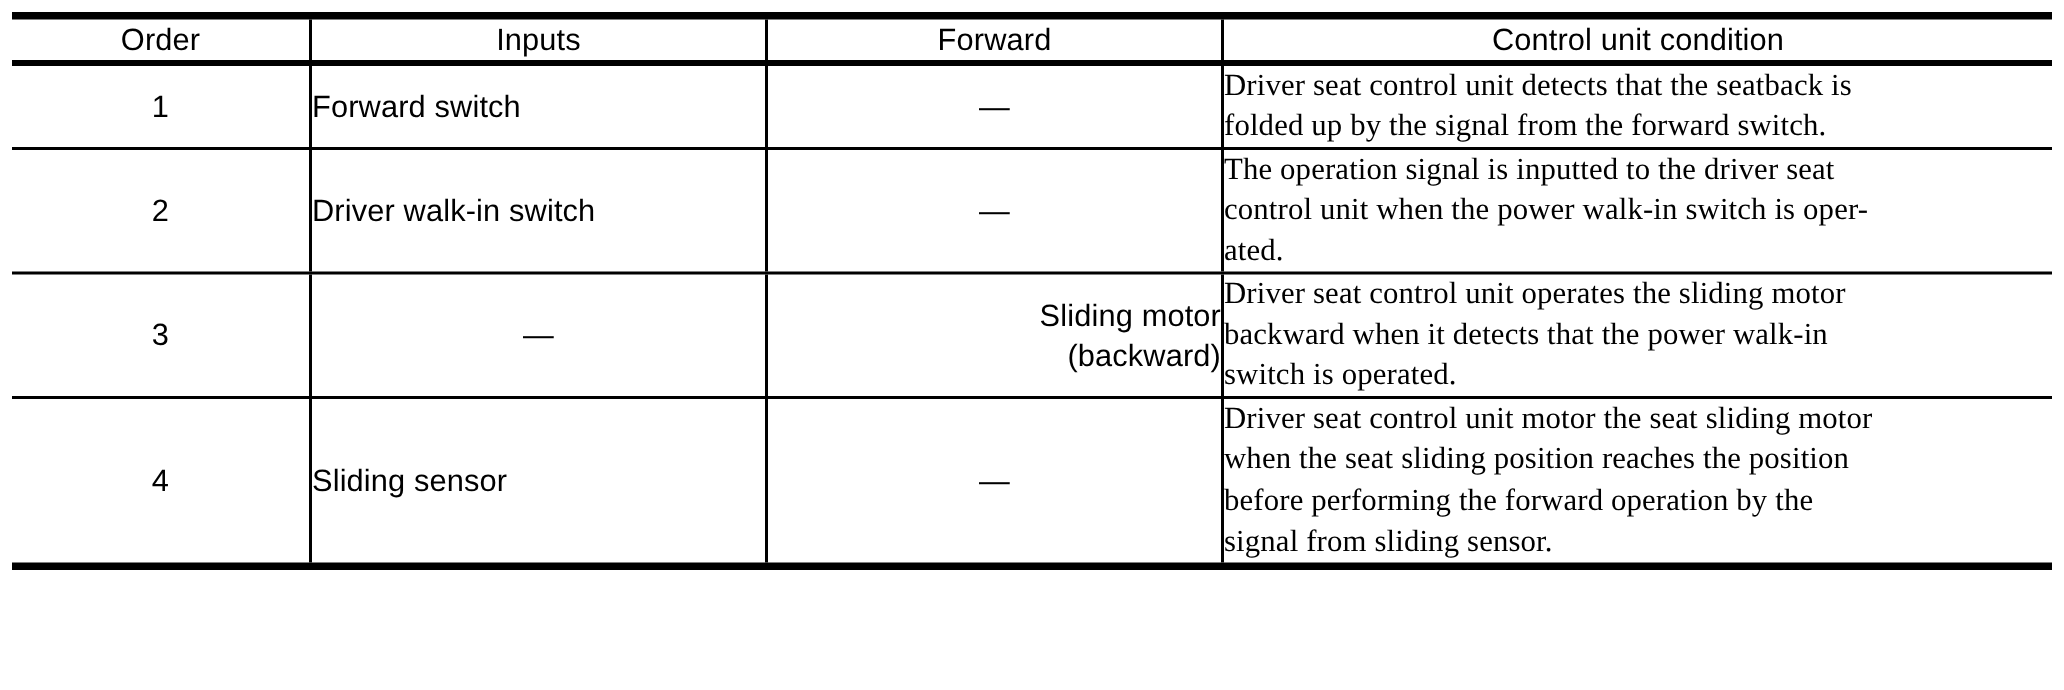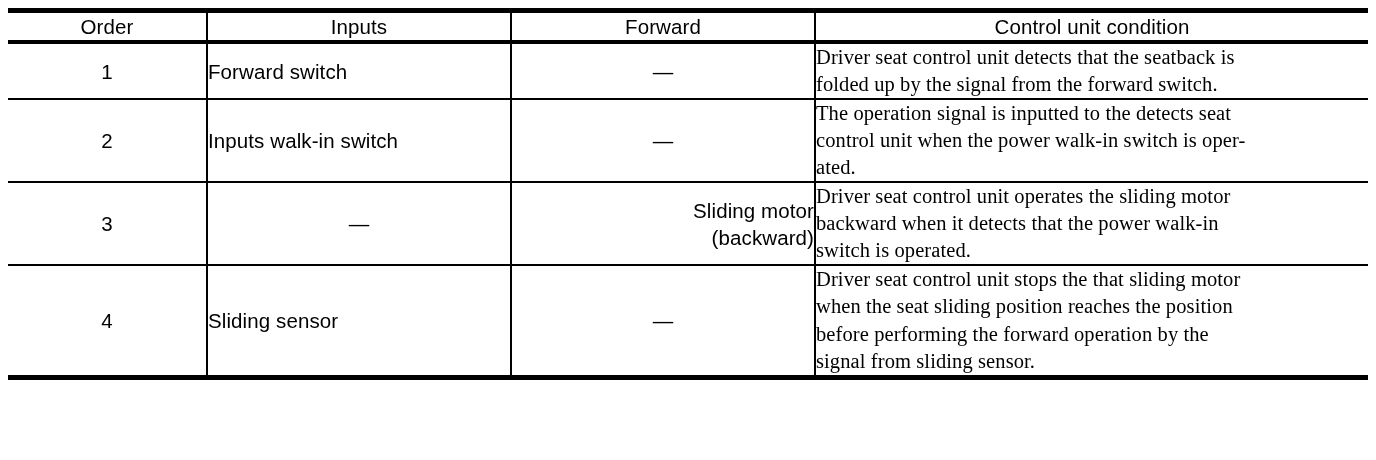--- a/index.html
+++ b/index.html
@@ -134,26 +134,26 @@
           <span class="dash">—</span>
         </td>
         <td class="cell c-cond divider-left">
           <span class="line">Driver seat control unit detects that the seatback is</span>
           <span class="line">folded up by the signal from the forward switch.</span>
         </td>
       </tr>
 
       <tr class="body-row">
         <td class="cell c-order">2</td>
-        <td class="cell c-inputs divider-left">Inputs walk-in switch</td>
+        <td class="cell c-inputs divider-left">Driver walk-in switch</td>
         <td class="cell c-outputs-dash divider-left">
           <span class="dash">—</span>
         </td>
         <td class="cell c-cond divider-left">
-          <span class="line">The operation signal is inputted to the detects seat</span>
+          <span class="line">The operation signal is inputted to the driver seat</span>
           <span class="line">control unit when the power walk-in switch is oper-</span>
           <span class="line">ated.</span>
         </td>
       </tr>
 
       <tr class="body-row">
         <td class="cell c-order">3</td>
         <td class="cell c-outputs-dash divider-left">
           <span class="dash">—</span>
         </td>
@@ -168,21 +168,21 @@
         </td>
       </tr>
 
       <tr class="body-row last-row">
         <td class="cell c-order">4</td>
         <td class="cell c-inputs divider-left">Sliding sensor</td>
         <td class="cell c-outputs-dash divider-left">
           <span class="dash">—</span>
         </td>
         <td class="cell c-cond divider-left">
-          <span class="line">Driver seat control unit stops the that sliding motor</span>
+          <span class="line">Driver seat control unit motor the seat sliding motor</span>
           <span class="line">when the seat sliding position reaches the position</span>
           <span class="line">before performing the forward operation by the</span>
           <span class="line">signal from sliding sensor.</span>
         </td>
       </tr>
 
     </tbody>
   </table>
 
 </div>

